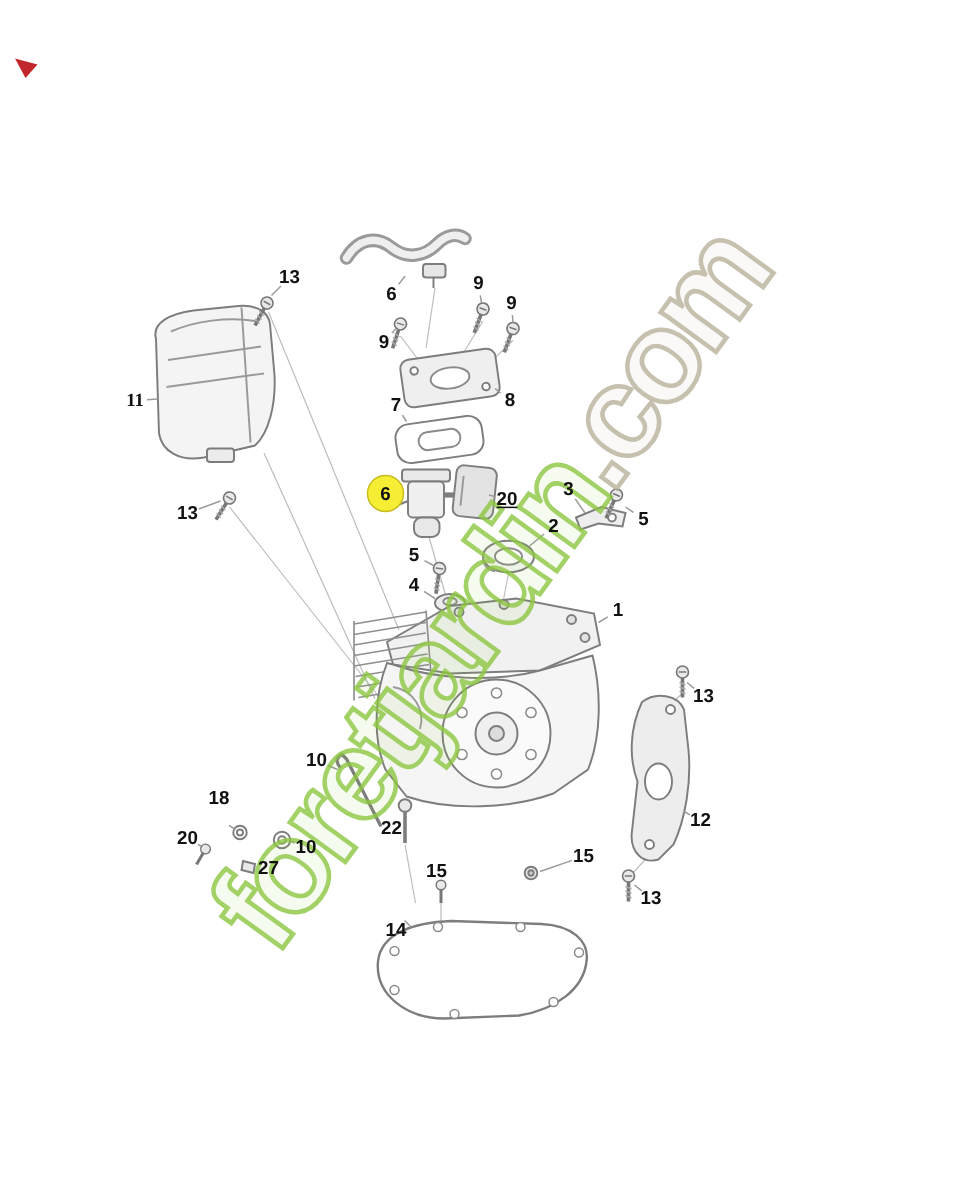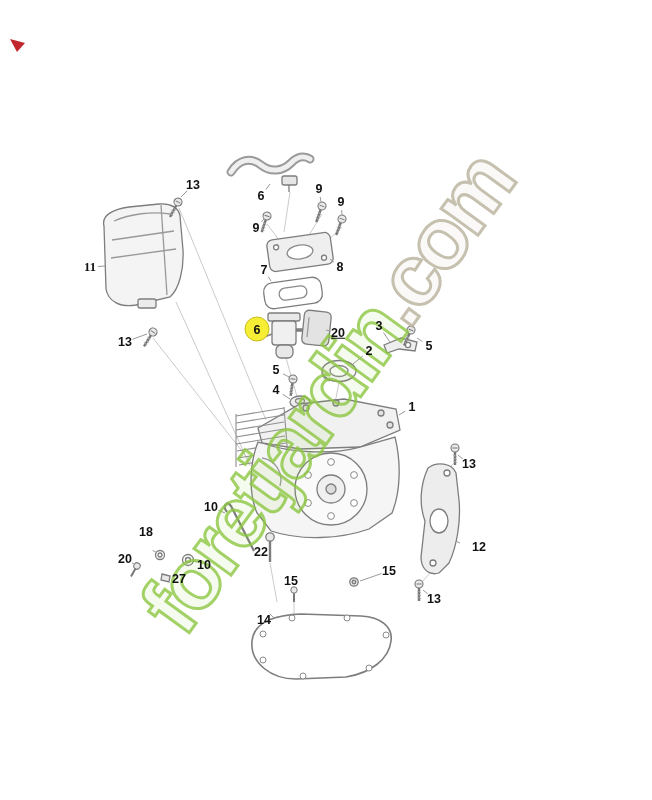--- a/index.html
+++ b/index.html
@@ -282,20 +282,20 @@
       <div class="part-label" style="left: 211px; top: 507px;">10</div>
       <div class="part-label" style="left: 146px; top: 532px;">18</div>
       <div class="part-label" style="left: 125px; top: 559px;">20</div>
       <div class="part-label" style="left: 204px; top: 565px;">10</div>
       <div class="part-label" style="left: 179px; top: 579px;">27</div>
       <div class="part-label" style="left: 261px; top: 552px;">22</div>
       <div class="part-label" style="left: 291px; top: 581px;">15</div>
       <div class="part-label" style="left: 389px; top: 571px;">15</div>
       <div class="part-label" style="left: 264px; top: 620px;">14</div>
       <div class="part-label" style="left: 434px; top: 599px;">13</div>
-      <div class="part-label" style="left: 467px; top: 547px; margin-left: 12px;">12</div>
+      <div class="part-label" style="left: 467px; top: 547px;">12</div>
     </div>
 
   <svg class="logo" width="20" height="20" viewBox="0 0 20 20">
     <path d="M2,3 L17,7 L9,16 Z" fill="#c1272d"></path>
   </svg>
 
 </div>
 
 </body></html>

